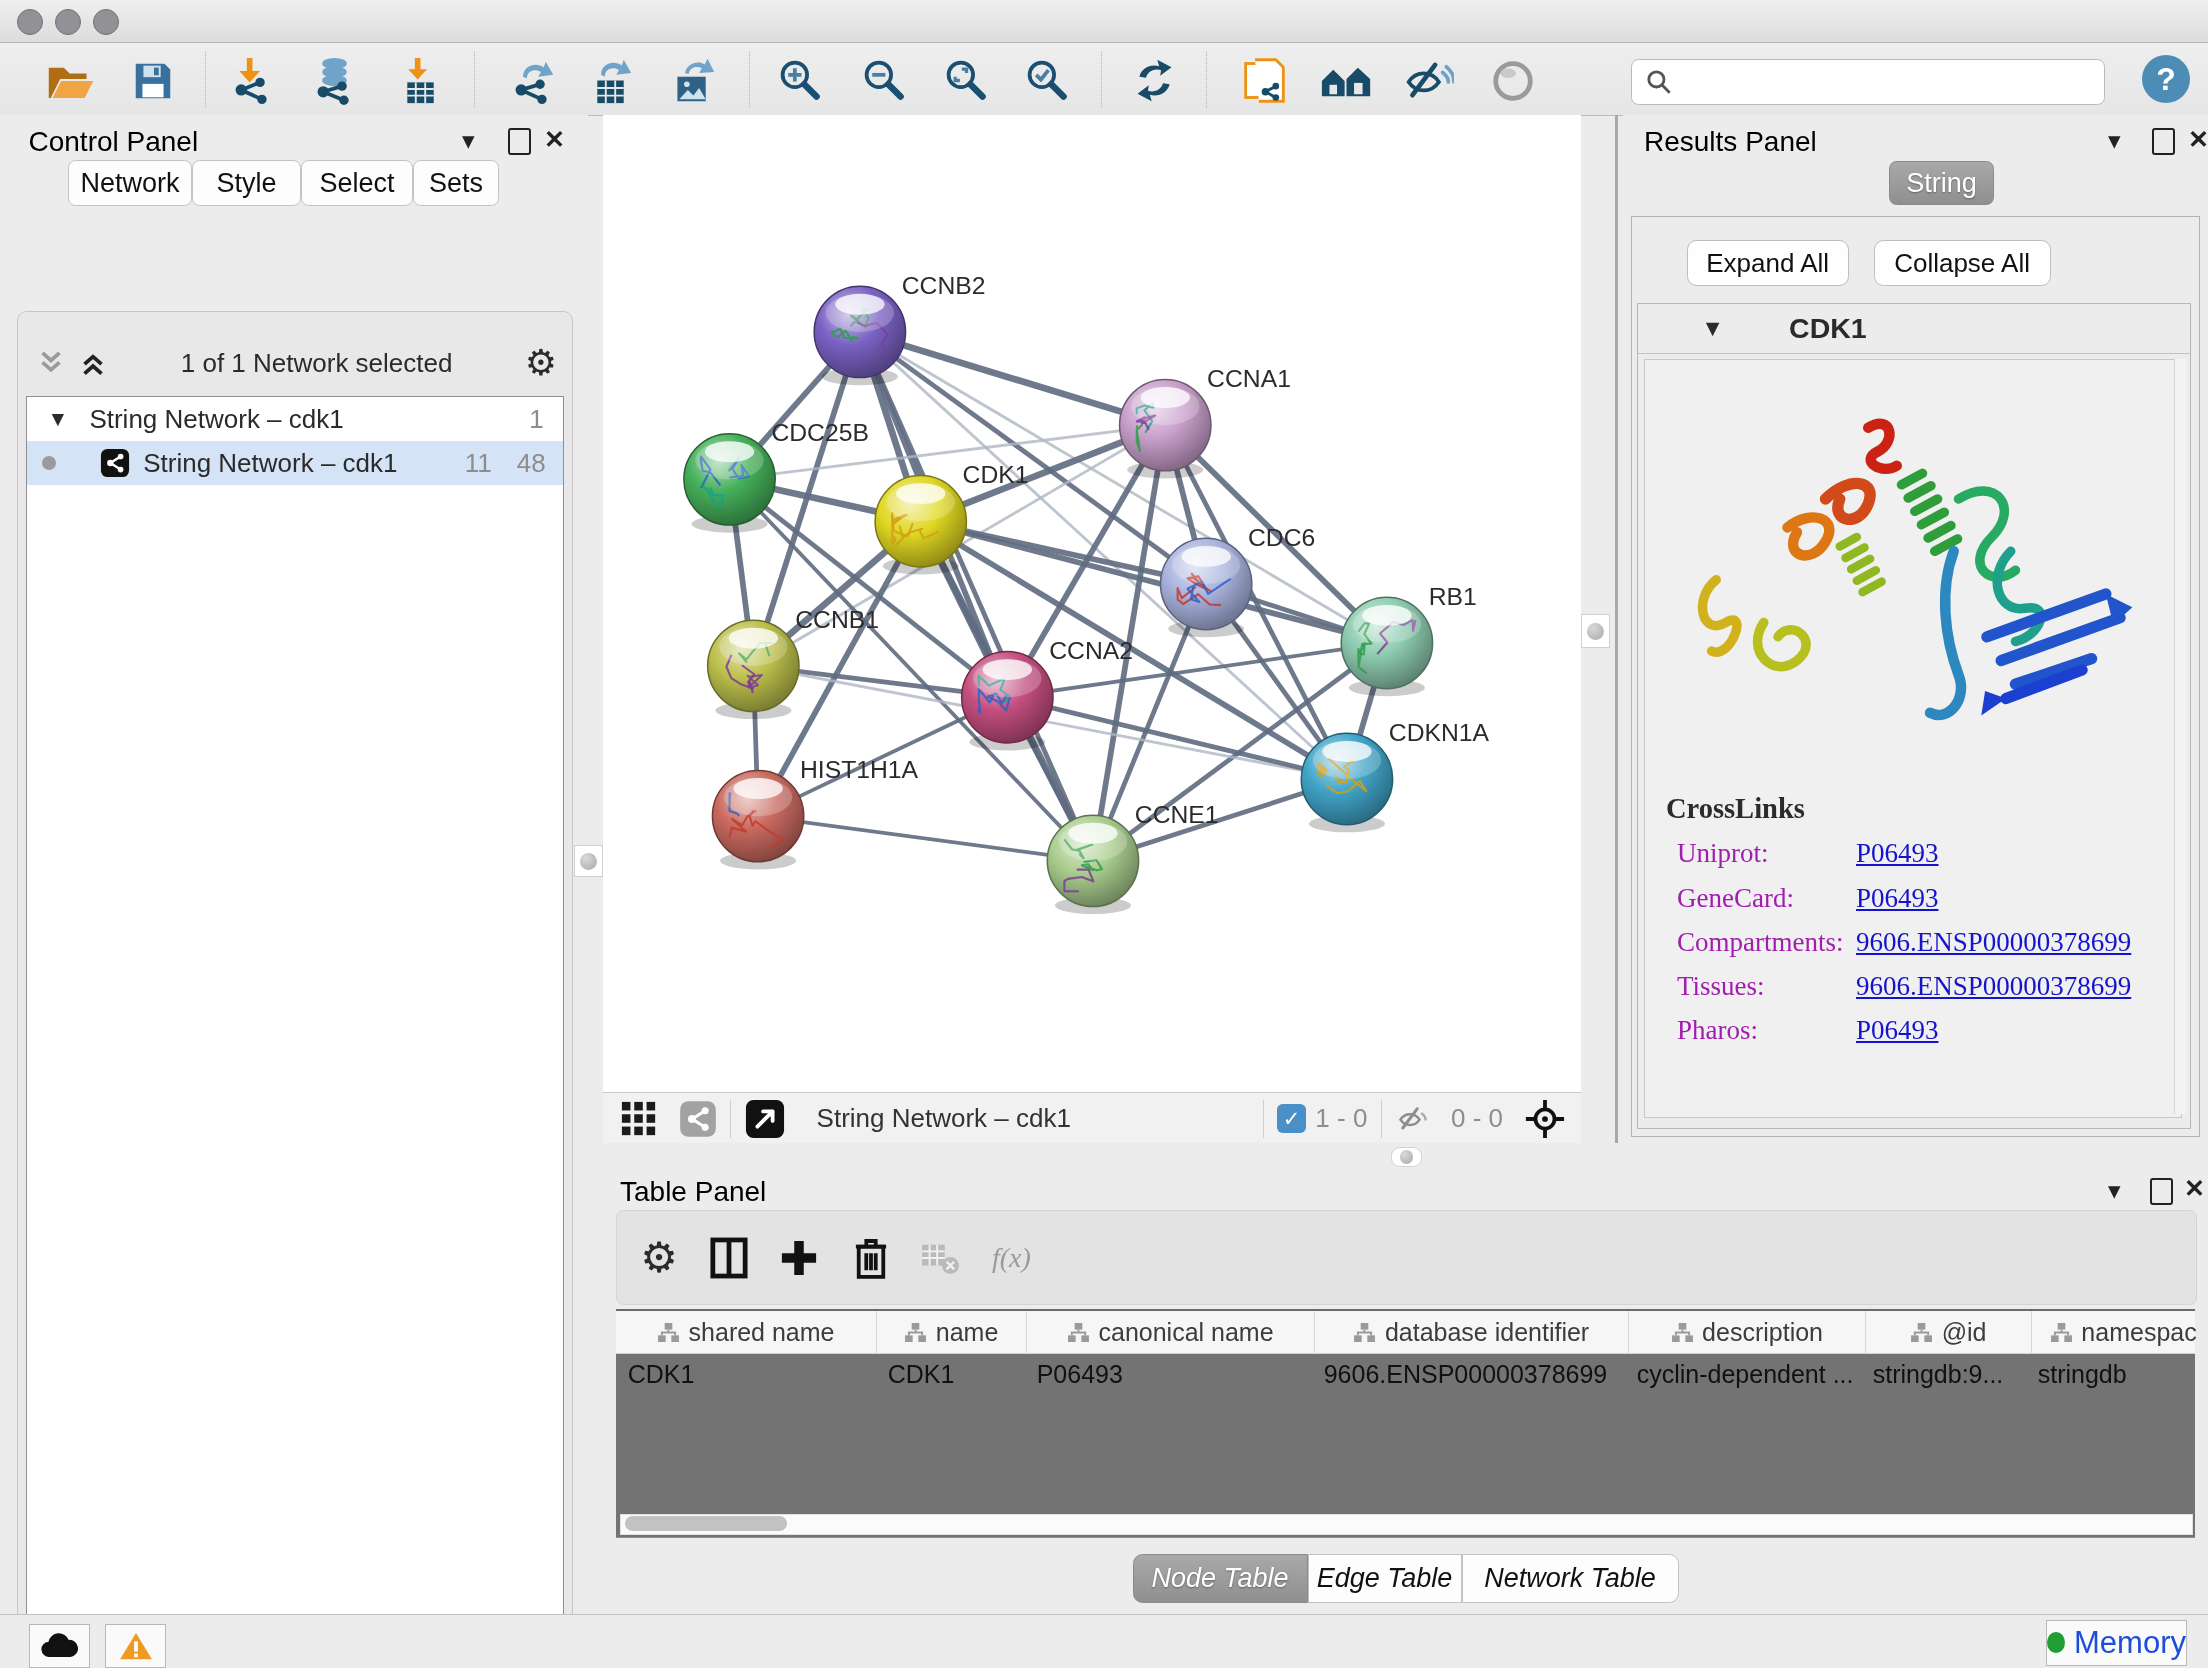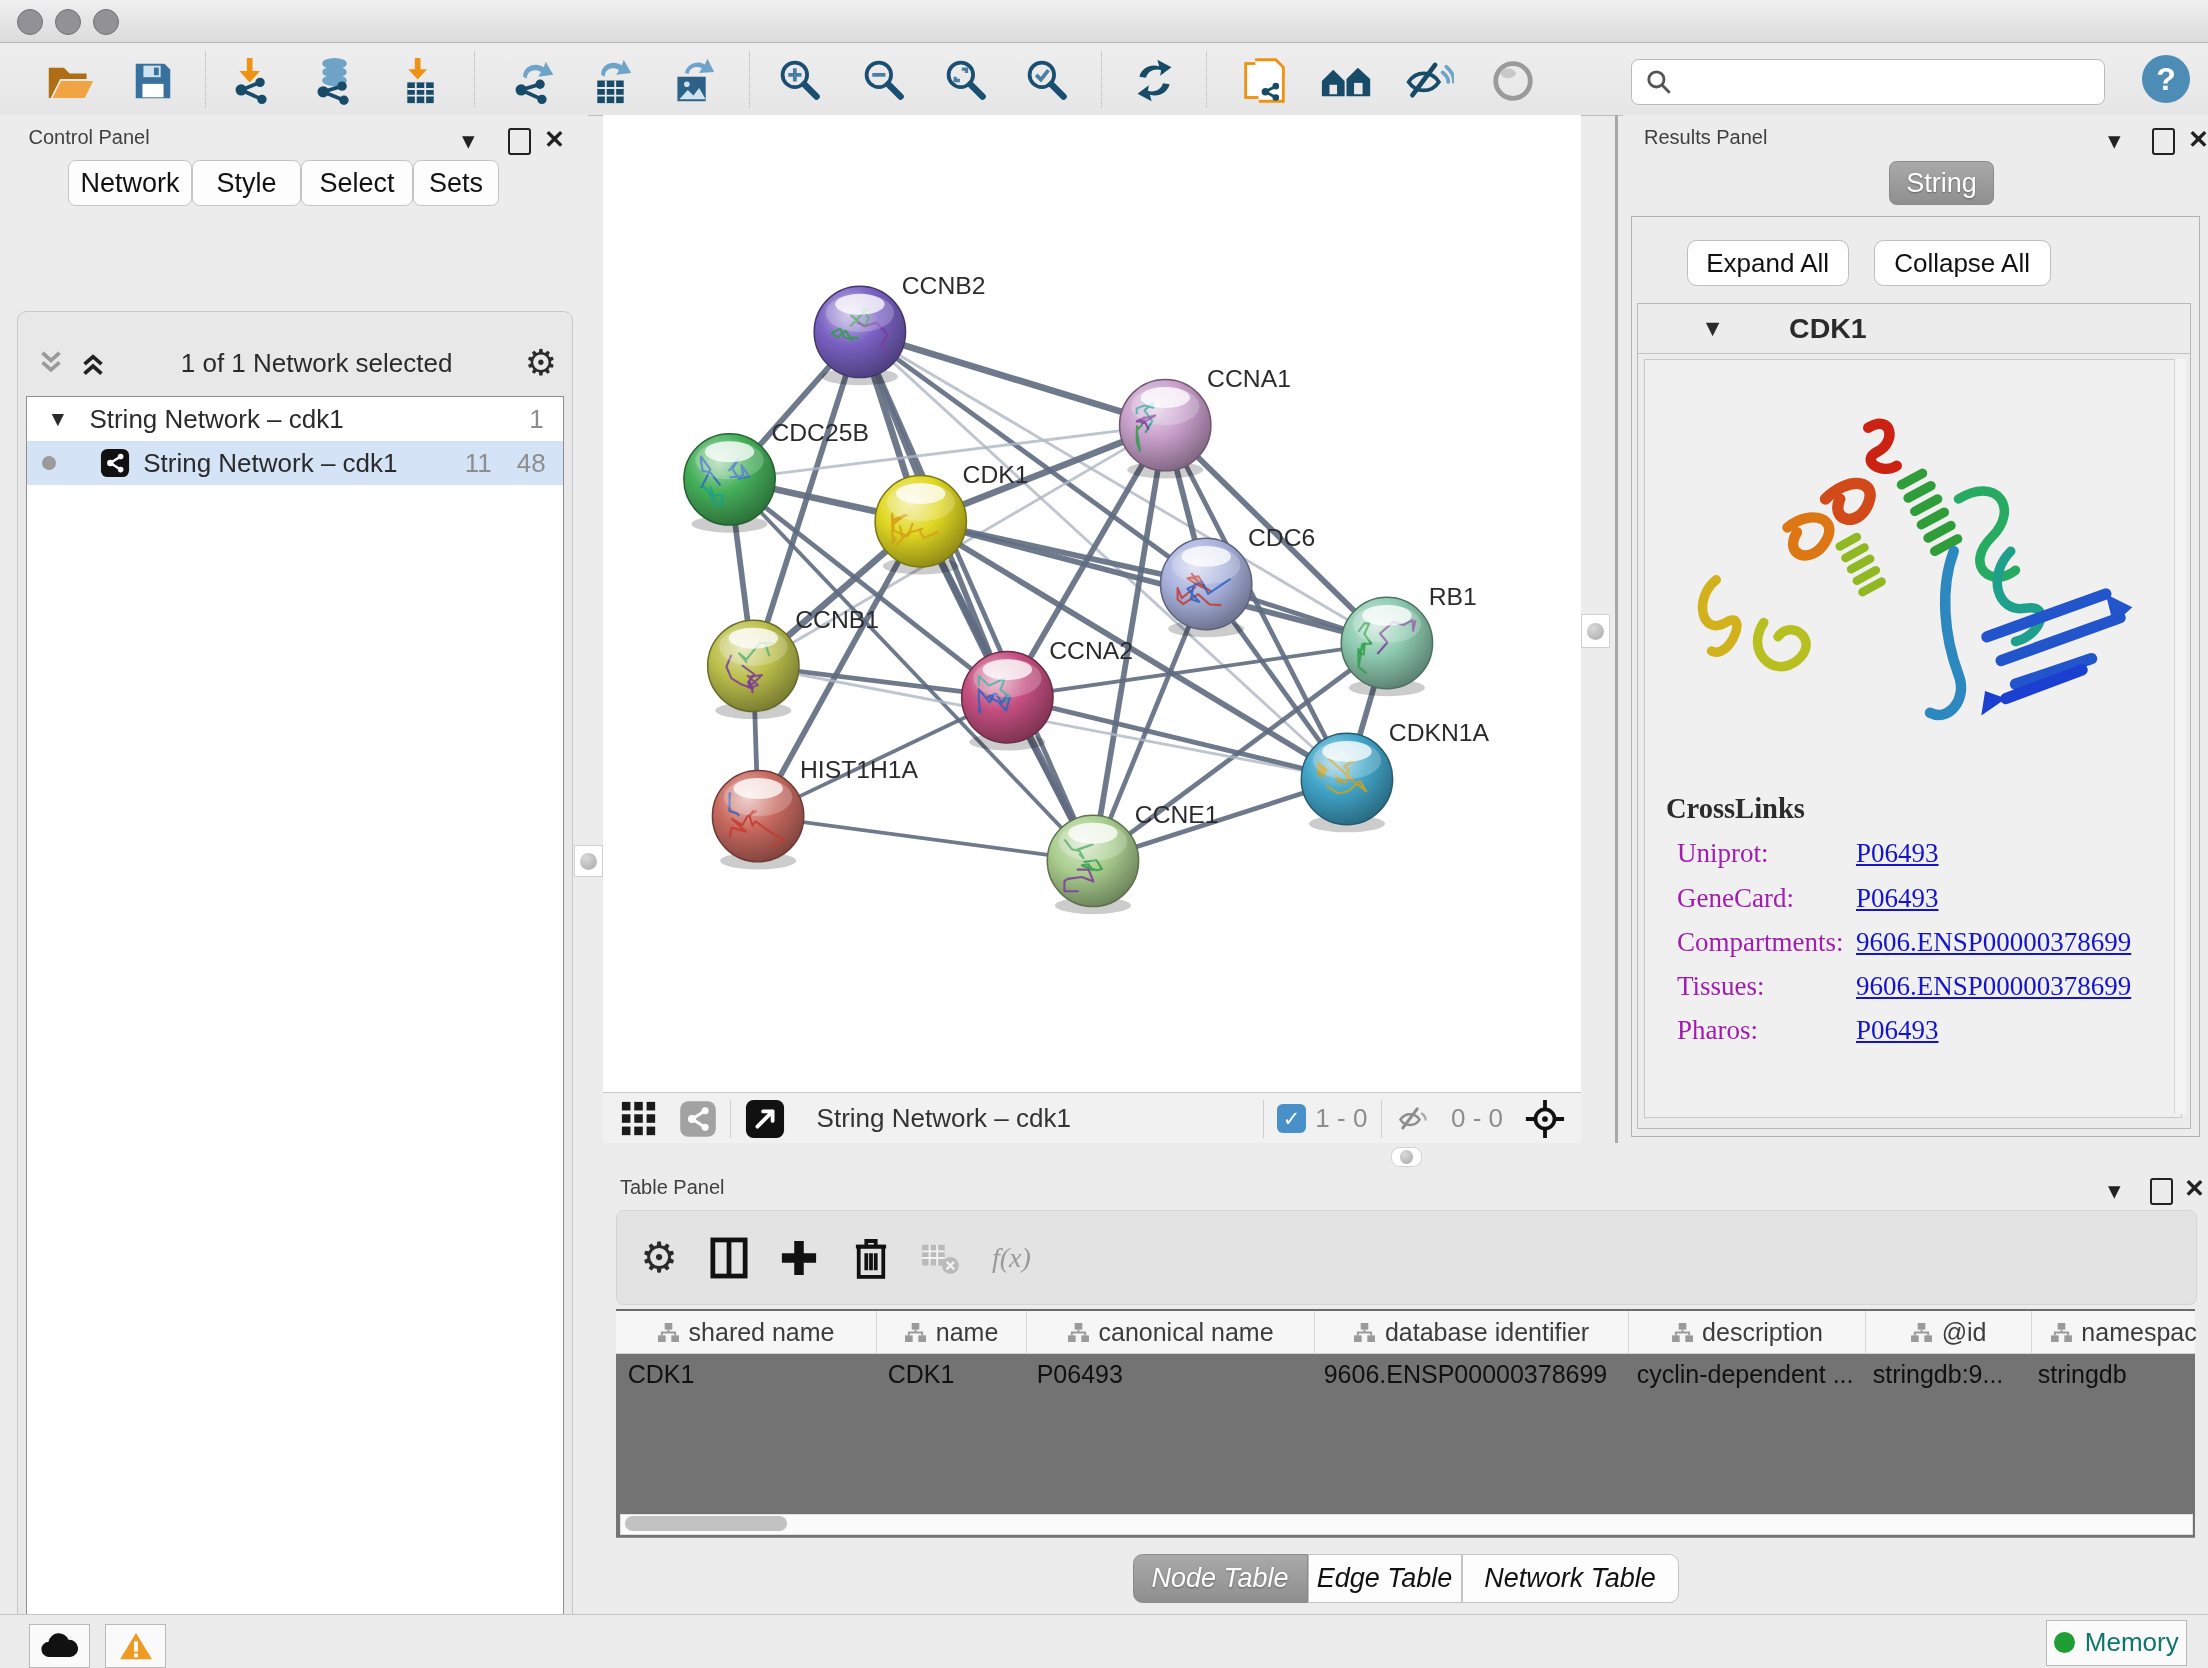--- a/index.html
+++ b/index.html
@@ -18,21 +18,21 @@
       border-bottom:1px solid #bdbdbd;}
   .tbtn{position:absolute;top:53px;width:53px;height:53px;display:flex;align-items:center;justify-content:center;top:11.4px;}
   .tsep{position:absolute;top:7.6px;height:57px;width:0;border-left:1.9px dotted #b5b5b5;}
   .searchbox{position:absolute;left:1631px;top:16px;width:472px;height:44px;background:#fff;
       border:1.9px solid #b9b9b9;border-radius:7.6px;display:flex;align-items:center;}
   .searchbox input{border:none;outline:none;font-size:25px;flex:1;background:transparent;height:38px;
       font-family:"Liberation Sans",sans-serif;}
   .help-btn{position:absolute;left:2142px;top:12.4px;width:48px;height:48px;border-radius:50%;
       background:#4d8cb4;color:#fff;font-size:32px;font-weight:bold;display:flex;align-items:center;justify-content:center;}
   
-  .panel-title{font-size:20px;color:#404040;}
+  .panel-title{font-size:28px;color:#000000;}
   .pctl{font-size:25px;color:#222;display:inline-block;}
   .float-ico{width:19px;height:23px;border:2.9px solid #222;display:inline-block;border-radius:2.9px;}
   .tab{display:inline-flex;align-items:center;justify-content:center;font-size:27px;
       background:#fdfdfd;border:1px solid #c3c3c3;color:#111;border-radius:7.6px;}
   .tab.sel{background:linear-gradient(#a9a9a9,#8f8f8f);color:#fff;border-color:#8a8a8a;
       text-shadow:0 1px 1.9px rgba(0,0,0,.35);}
   
   .cp{left:0;top:115px;width:588px;height:1499px;background:#ececec;}
   .cp-box{position:absolute;left:17px;top:196px;width:554px;height:1394px;background:#e8e8e8;
       border:1px solid #c6c6c6;border-radius:9.5px;}
@@ -75,21 +75,21 @@
   .td-cell{display:flex;align-items:center;padding-left:11.4px;font-size:25px;color:#111;
       overflow:hidden;white-space:nowrap;flex:none;box-sizing:border-box;}
   .hscroll{position:absolute;left:17px;top:346px;width:1571px;height:19px;background:#fbfbfb;border:1px solid #e0e0e0;}
   .hthumb{position:absolute;left:3.8px;top:1px;width:162px;height:15px;border-radius:7.6px;background:#c2c2c2;}
   .bottom-tabs{position:absolute;left:0;width:1605px;top:386px;height:49px;display:flex;justify-content:center;font-style:italic;}
   
   .statusbar{left:0;top:1614px;width:2208px;height:54px;background:#ececec;border-top:1px solid #c3c3c3;}
   .sq-btn{position:absolute;top:8.6px;width:59px;height:42px;background:#fafafa;border:1.9px solid #b9b9b9;
       display:flex;align-items:center;justify-content:center;}
   .mem-btn{position:absolute;right:21px;top:4.8px;width:139px;height:44px;background:#fafafa;border:1.9px solid #b9b9b9;
-      display:flex;align-items:center;justify-content:center;gap:9.5px;font-size:26px;color:#0f766e;}
+      display:flex;align-items:center;justify-content:center;gap:9.5px;font-size:31px;color:#1d4ed8;}
   .mem-dot{width:21px;height:21px;border-radius:50%;background:#1f9e34;}
 </style>
 </head>
 <body>
 
 <div class="abs titlebar">
   <span class="tl" style="left:17px"></span>
   <span class="tl" style="left:55px"></span>
   <span class="tl" style="left:93px"></span>
 </div>

